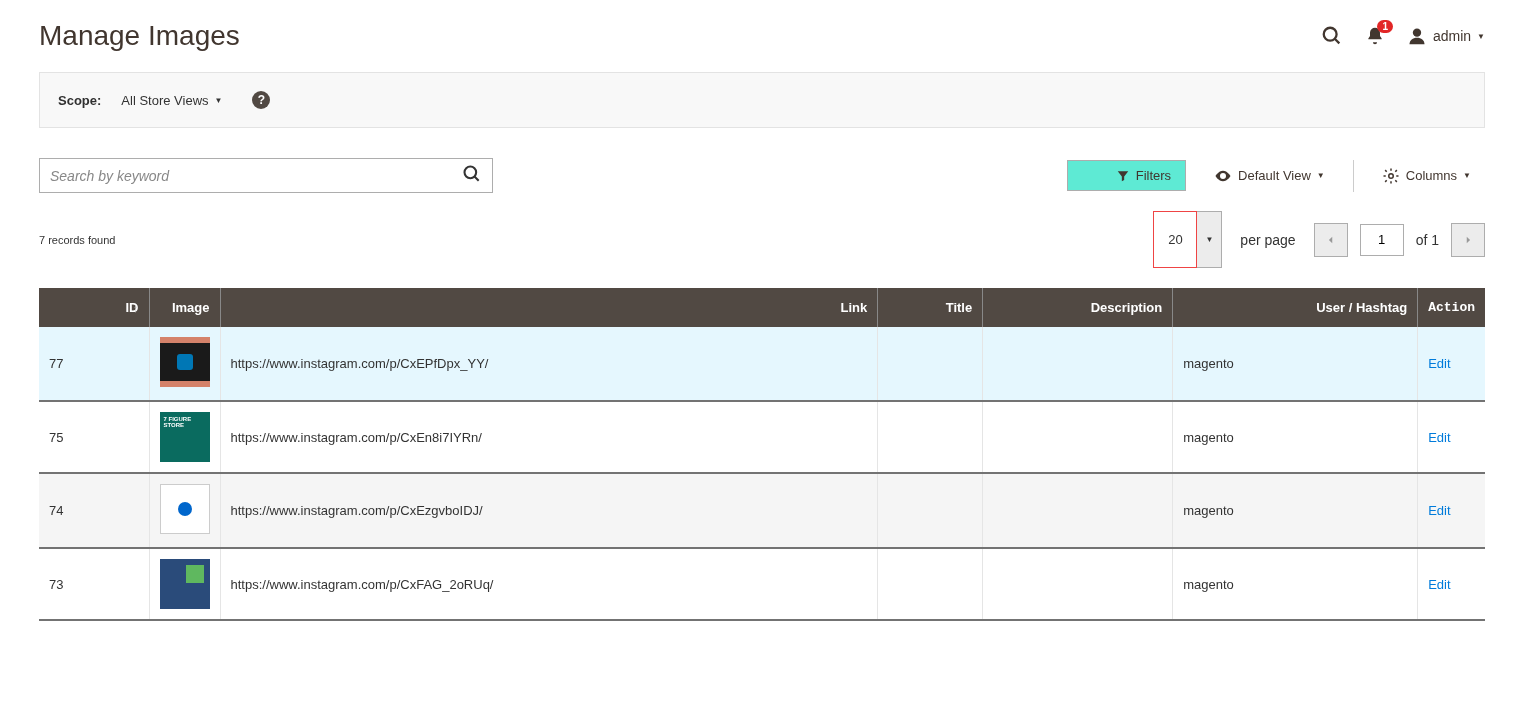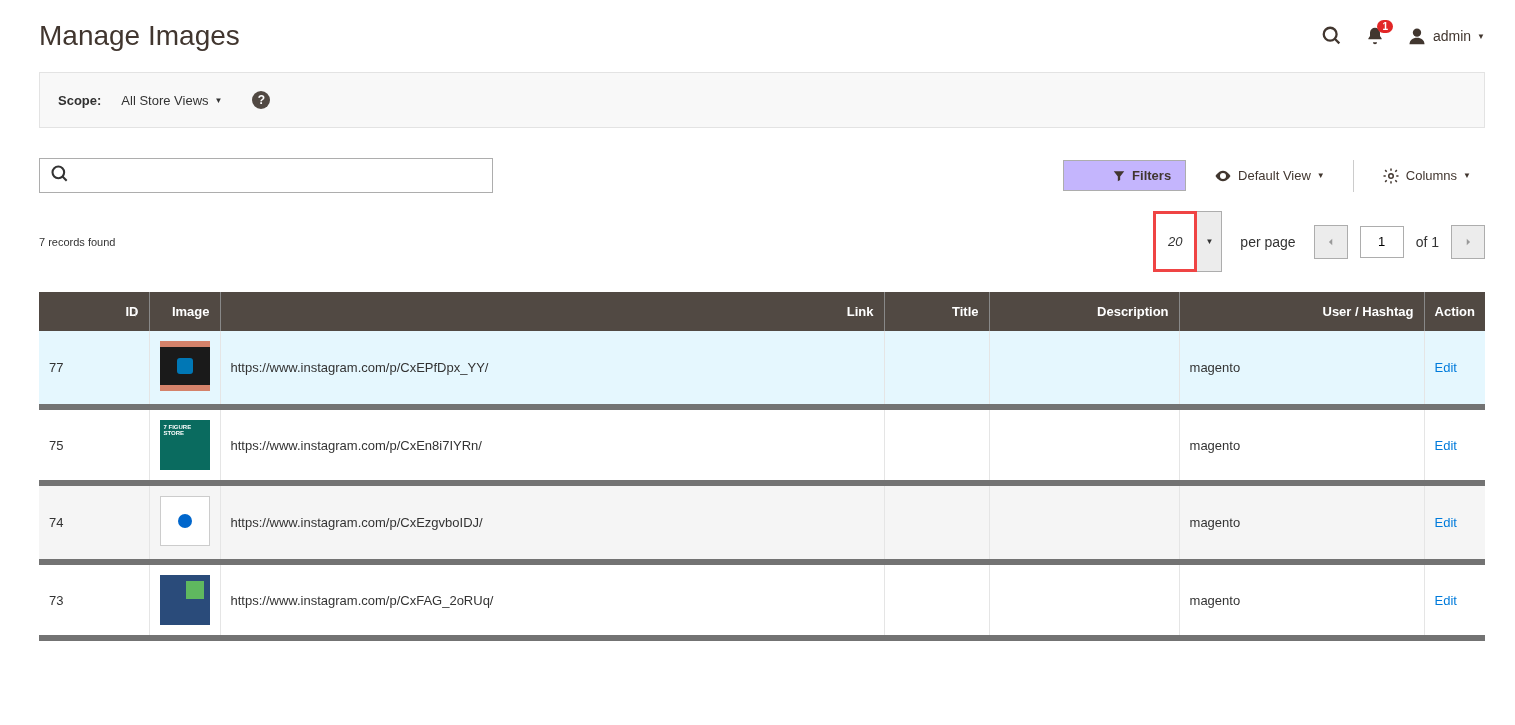--- a/index.html
+++ b/index.html
@@ -101,45 +101,44 @@
       display: inline-flex;
       align-items: center;
       gap: 6px;
       padding: 7px 14px;
       cursor: pointer;
       font-size: 13px;
       color: #41362f;
     }
     .tb-filters {
       border: 1px solid #adadad;
-      background: #c4b5fd;
-      font-weight: 700;
+      background: #5eead4;
+      font-weight: 400;
       padding-left: 48px;
     }
     .tb-divider {
       width: 1px; height: 32px; background: #ccc; margin: 0 14px;
     }
     .grid-header-row {
       display: flex;
       justify-content: space-between;
       align-items: center;
       margin-bottom: 20px;
     }
     .records-found { color: #333; font-size: 11px; }
     .pager-area { display: flex; align-items: center; gap: 18px; }
     .per-page-box {
       display: flex;
     }
     .per-page-val {
-      border: 3px solid #ef4444;
+      border: 1px solid #ef4444;
       padding: 20px 12px;
       min-width: 44px;
       text-align: center;
       font-size: 13px;
-      font-style: italic;
     }
     .per-page-dd {
       border: 1px solid #adadad;
       border-left: none;
       background: #ececec;
       padding: 6px 8px;
       cursor: pointer;
       display: flex;
       align-items: center;
     }
@@ -176,21 +175,21 @@
     .th-id { position: relative; }
     .sort-arrow {
       position: absolute;
       right: 10px;
       top: 50%;
       transform: translateY(-50%);
       font-size: 11px;
       color: #ccc;
     }
     .data-table tbody tr {
-      border-bottom: 6px solid #737373;
+      border-bottom: 2px solid #737373;
     }
     .data-table tbody tr.row-highlight { background: #e5f7fe; }
     .data-table tbody tr.row-alt { background: #f5f5f5; }
     .data-table tbody td {
       padding: 10px;
       font-size: 13px;
       color: #333;
       vertical-align: middle;
       border-right: 1px solid #e5e5e5;
     }
@@ -207,21 +206,21 @@
     .thumb-4 { background: #fff; border:1px solid #ccc; position: relative; }
     .thumb-4::after { content:''; position:absolute; width:14px; height:14px; background:#0066cc; border-radius:50%; top:50%; left:50%; transform:translate(-50%,-50%);}
     .thumb-5 { background: #2a4b7a; position: relative; display:flex; flex-direction:column;}
     .thumb-5::before { content:''; width:18px; height:18px; background:#5fb85f; position:absolute; top:6px; right:6px;}
     .edit-link { color: #007bdb; cursor: pointer; }
     .col-id { width: 110px; }
     .col-image { width: 70px; }
     .col-title { width: 105px; }
     .col-desc { width: 190px; }
     .col-user { width: 245px; }
-    .col-action { width: 42px; text-align: left; }
+    .col-action { width: 42px; text-align: left; font-family: Liberation Mono, monospace; }
     .chev-down { font-size: 8px; }
 
     ::-webkit-scrollbar { width: 16px; }
     ::-webkit-scrollbar-track { background: #f0f0f0; }
     ::-webkit-scrollbar-thumb { background: #c0c0c0; }
     ::-webkit-scrollbar-button:single-button {
       background: #f0f0f0;
       display: block;
       height: 16px;
     }
@@ -261,20 +260,21 @@
     <span class="scope-label">Scope:</span>
     <span class="scope-select">
       <span>All Store Views</span>
       <span class="chev-down">▼</span>
     </span>
     <span class="help-icon">?</span>
   </div>
 
   <div class="toolbar-row">
     <div class="search-box">
+      <input class="search-input" type="text" placeholder="Search by keyword" style="">
       <span>
         <svg width="20" height="20" viewBox="0 0 24 24" fill="none" stroke="#333" stroke-width="2.5">
             <circle cx="10" cy="10" r="7"></circle>
             <line x1="20" y1="20" x2="15" y2="15"></line>
           </svg>
       </span>
     </div>
     <div class="toolbar-buttons">
       <span class="tb-btn tb-filters">
         <svg width="14" height="14" viewBox="0 0 24 24" fill="#41362f">

